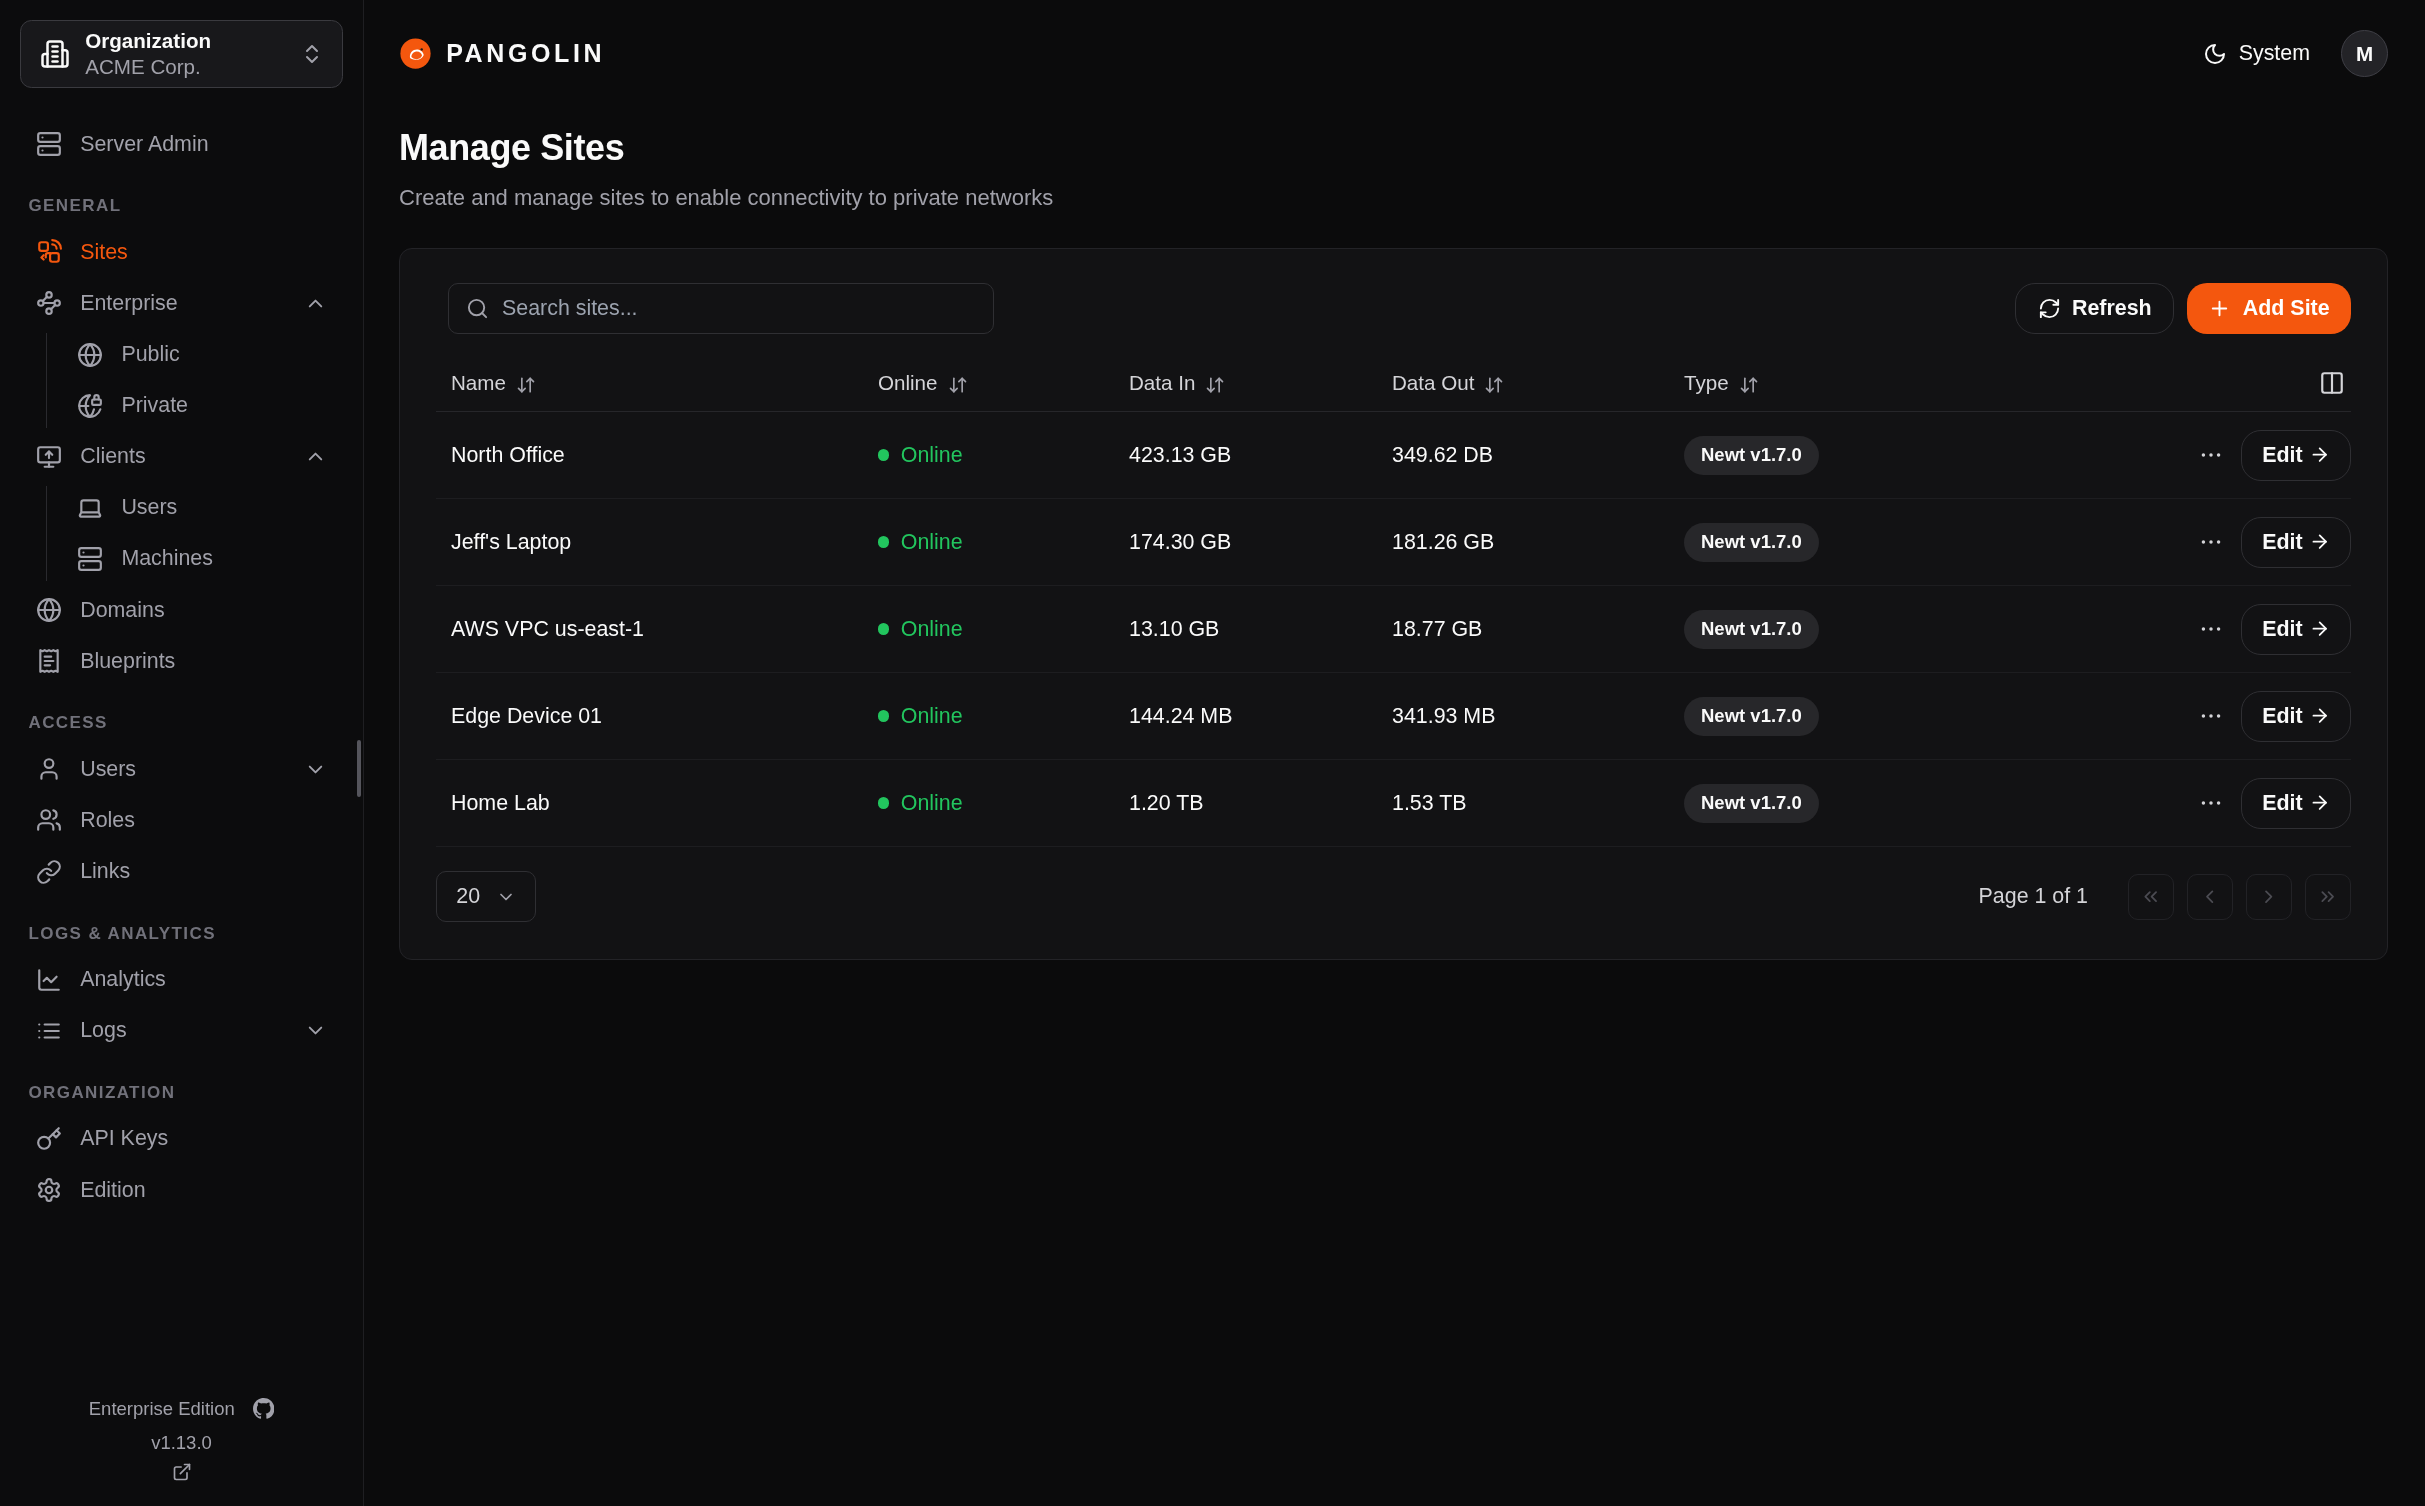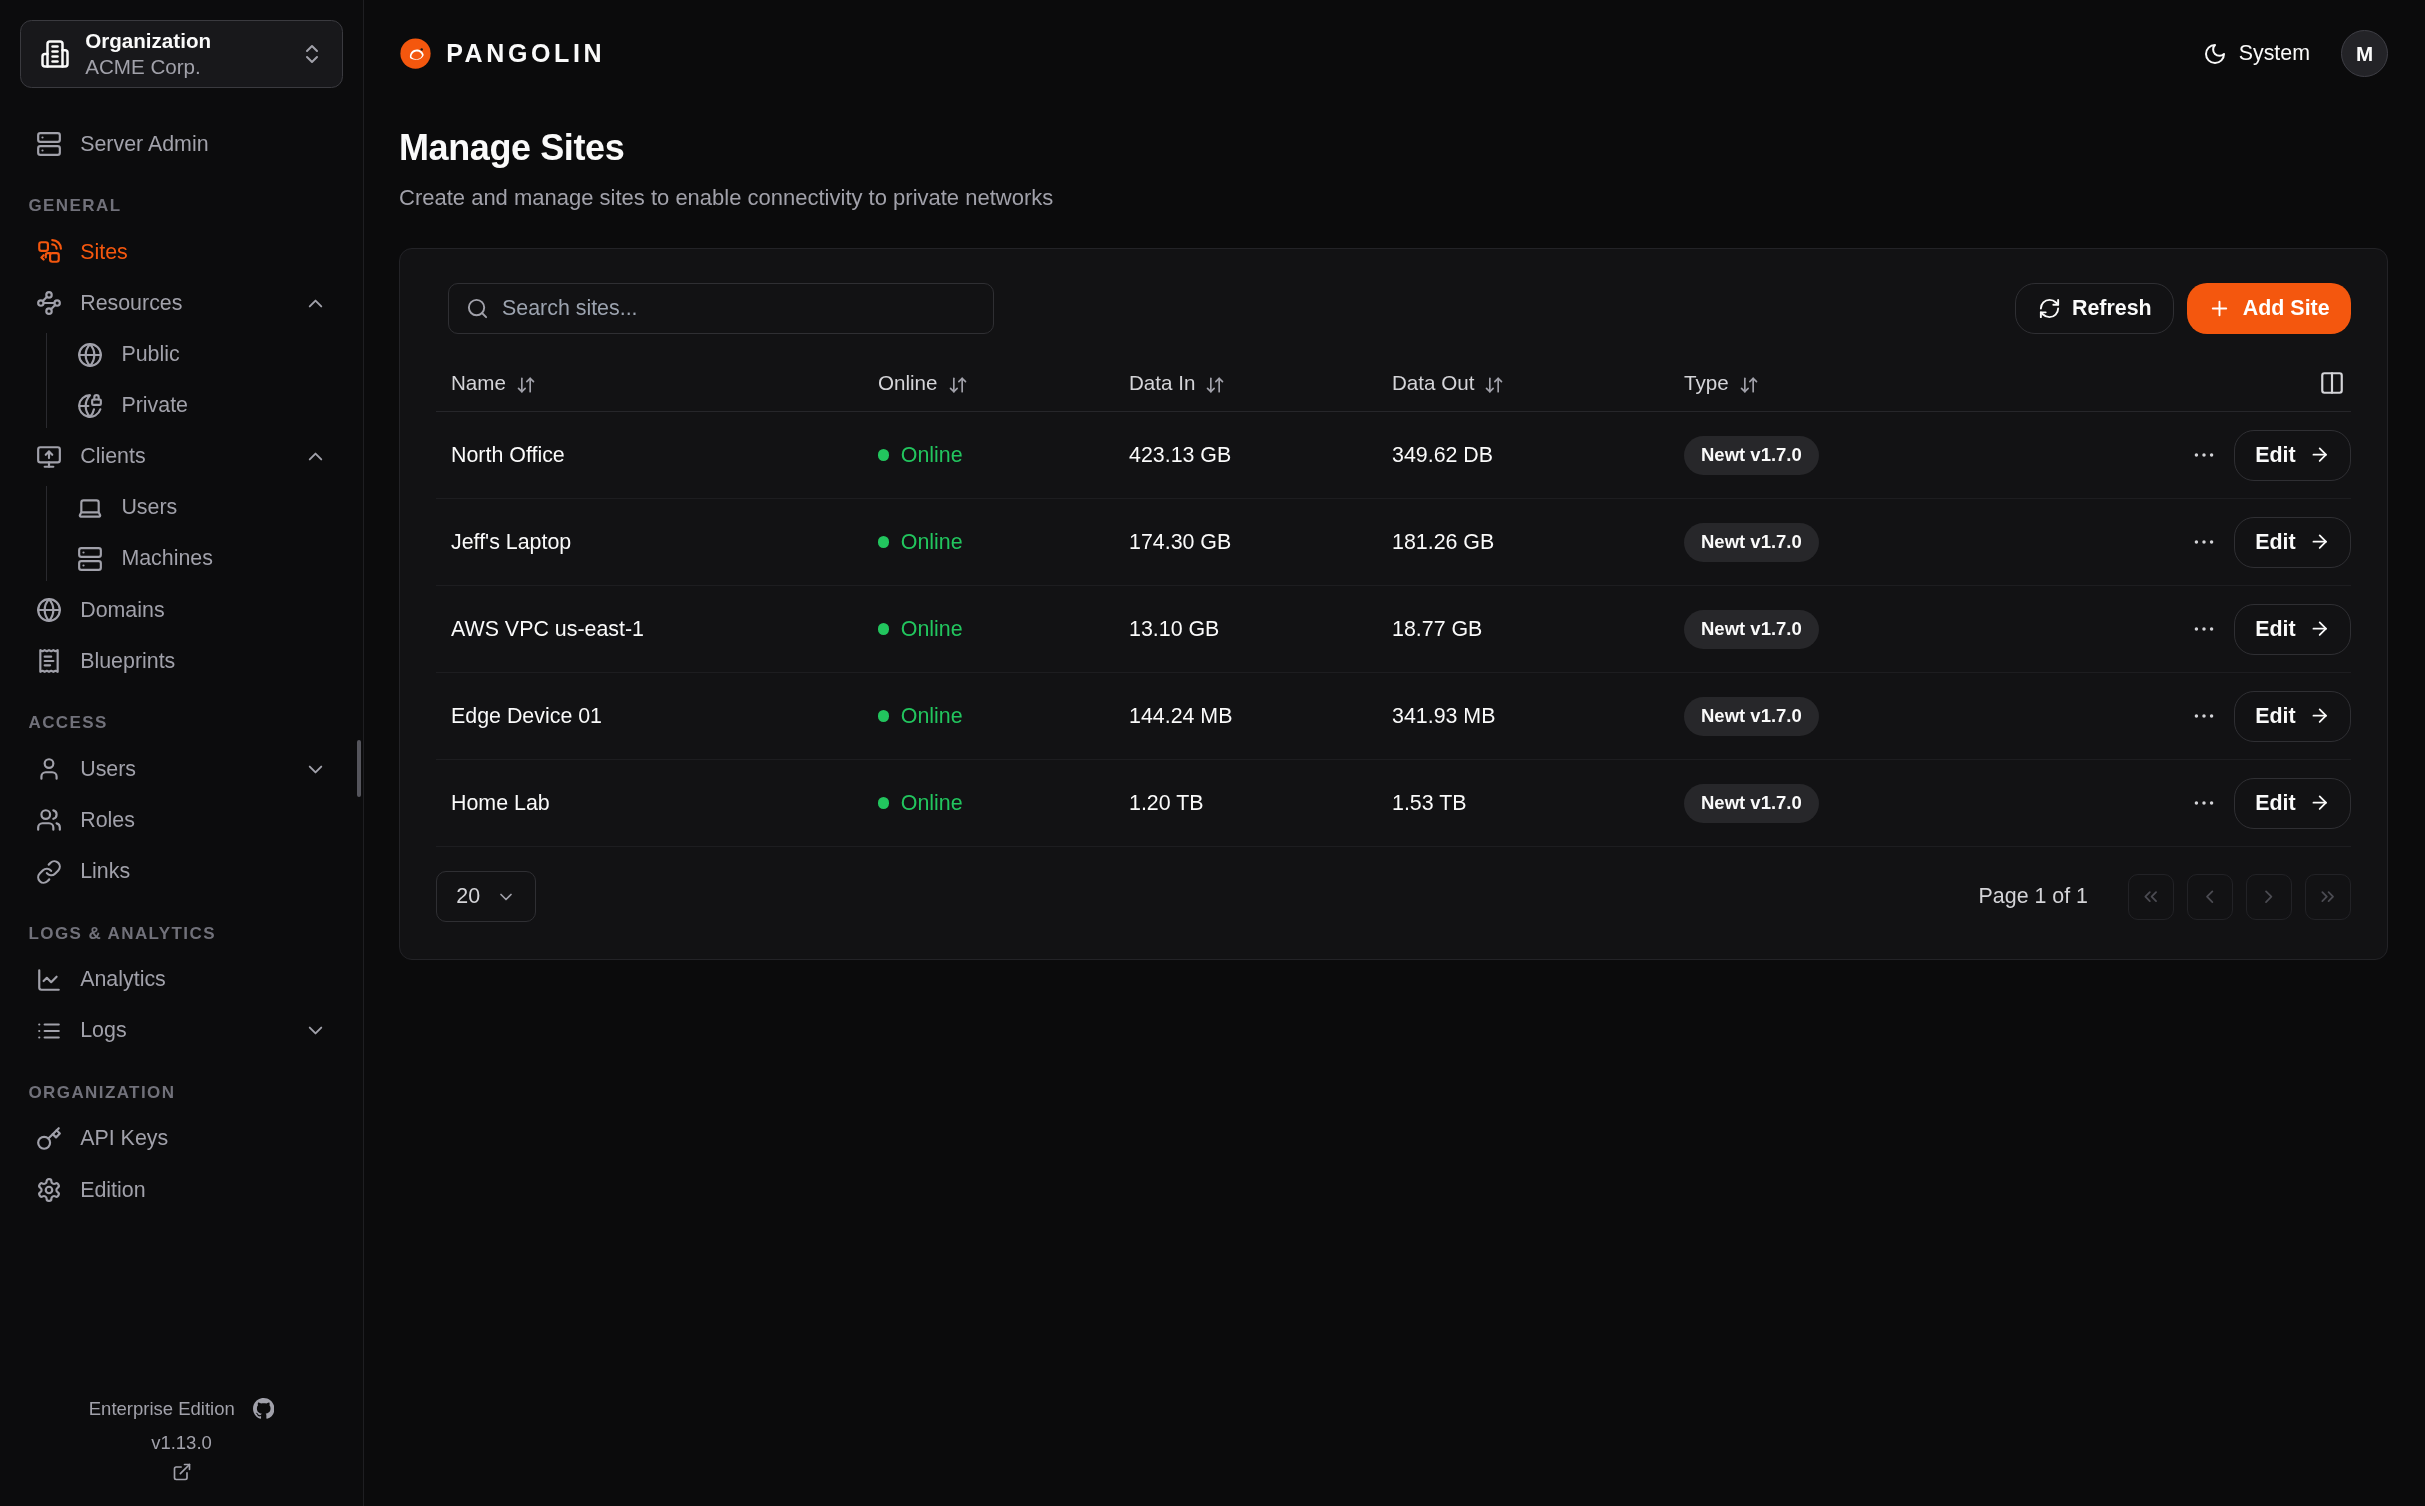--- a/index.html
+++ b/index.html
@@ -88,21 +88,21 @@
   .trow:last-of-type { border-bottom:none; }
   .cell { padding-left:15px; font-size:21.4px; color:#fafafa; }
   .cell.status { display:flex; align-items:center; gap:11.4px; color:#22c55e; }
   .dot { width:11.4px; height:11.4px; border-radius:50%; background:#22c55e; }
   .badge { display:inline-block; background:#27272a; border-radius:711px; padding:8.5px 17px;
     font-size:18.5px; font-weight:600; color:#fafafa; }
   .cell.actions { display:flex; justify-content:flex-end; align-items:center; gap:17px; padding-right:0; }
   .menu-btn { background:none; border:none; color:#d4d4d8; cursor:pointer; height:34px; display:flex; align-items:center; }
   .menu-btn svg { width:26px; height:26px; fill:#d4d4d8; }
   .edit-btn { height:51px; border:1.4px solid #2f2f33; border-radius:20px; background:transparent;
-    color:#fafafa; font-size:21.4px; font-weight:600; display:flex; align-items:center; gap:13px;
+    color:#fafafa; font-size:21.4px; font-weight:600; display:flex; align-items:center; gap:6px;
     padding:0 20px; cursor:pointer; font-family:inherit; }
   .edit-btn .ic { width:21.4px; height:21.4px; }
 
   .pagination { margin-top:24px; display:flex; align-items:center; justify-content:space-between; }
   .page-size { height:51px; min-width:100px; border:1.4px solid #2f2f33; border-radius:10px;
     background:transparent; color:#d4d4d8; font-size:21.4px; display:flex; align-items:center;
     justify-content:center; gap:15.7px; padding:0 17px; cursor:pointer; }
   .page-size .ic { width:20px; height:20px; color:#a1a1aa; }
   .pag-right { display:flex; align-items:center; gap:40px; }
   .page-info { font-size:21.4px; color:#d4d4d8; font-weight:500; }
@@ -162,21 +162,21 @@
     <div class="nav-item">
       <svg class="ic" viewBox="0 0 24 24">
           <circle cx="12" cy="4.5" r="2.5"></circle>
           <path d="m10.2 6.3-3.9 3.9"></path>
           <circle cx="4.5" cy="12" r="2.5"></circle>
           <path d="M7 12h10"></path>
           <circle cx="19.5" cy="12" r="2.5"></circle>
           <path d="m13.8 17.7 3.9-3.9"></path>
           <circle cx="12" cy="19.5" r="2.5"></circle>
         </svg>
-      <span class="lbl">Resources</span>
+      <span class="lbl">Enterprise</span>
       <svg class="chev ic" viewBox="0 0 24 24">
           <path d="m18 15-6-6-6 6"></path>
         </svg>
     </div>
     <div class="subgroup">
       <div class="nav-item">
         <svg class="ic" viewBox="0 0 24 24">
             <circle cx="12" cy="12" r="10"></circle>
             <path d="M12 2a14.5 14.5 0 0 0 0 20 14.5 14.5 0 0 0 0-20"></path>
             <path d="M2 12h20"></path>

